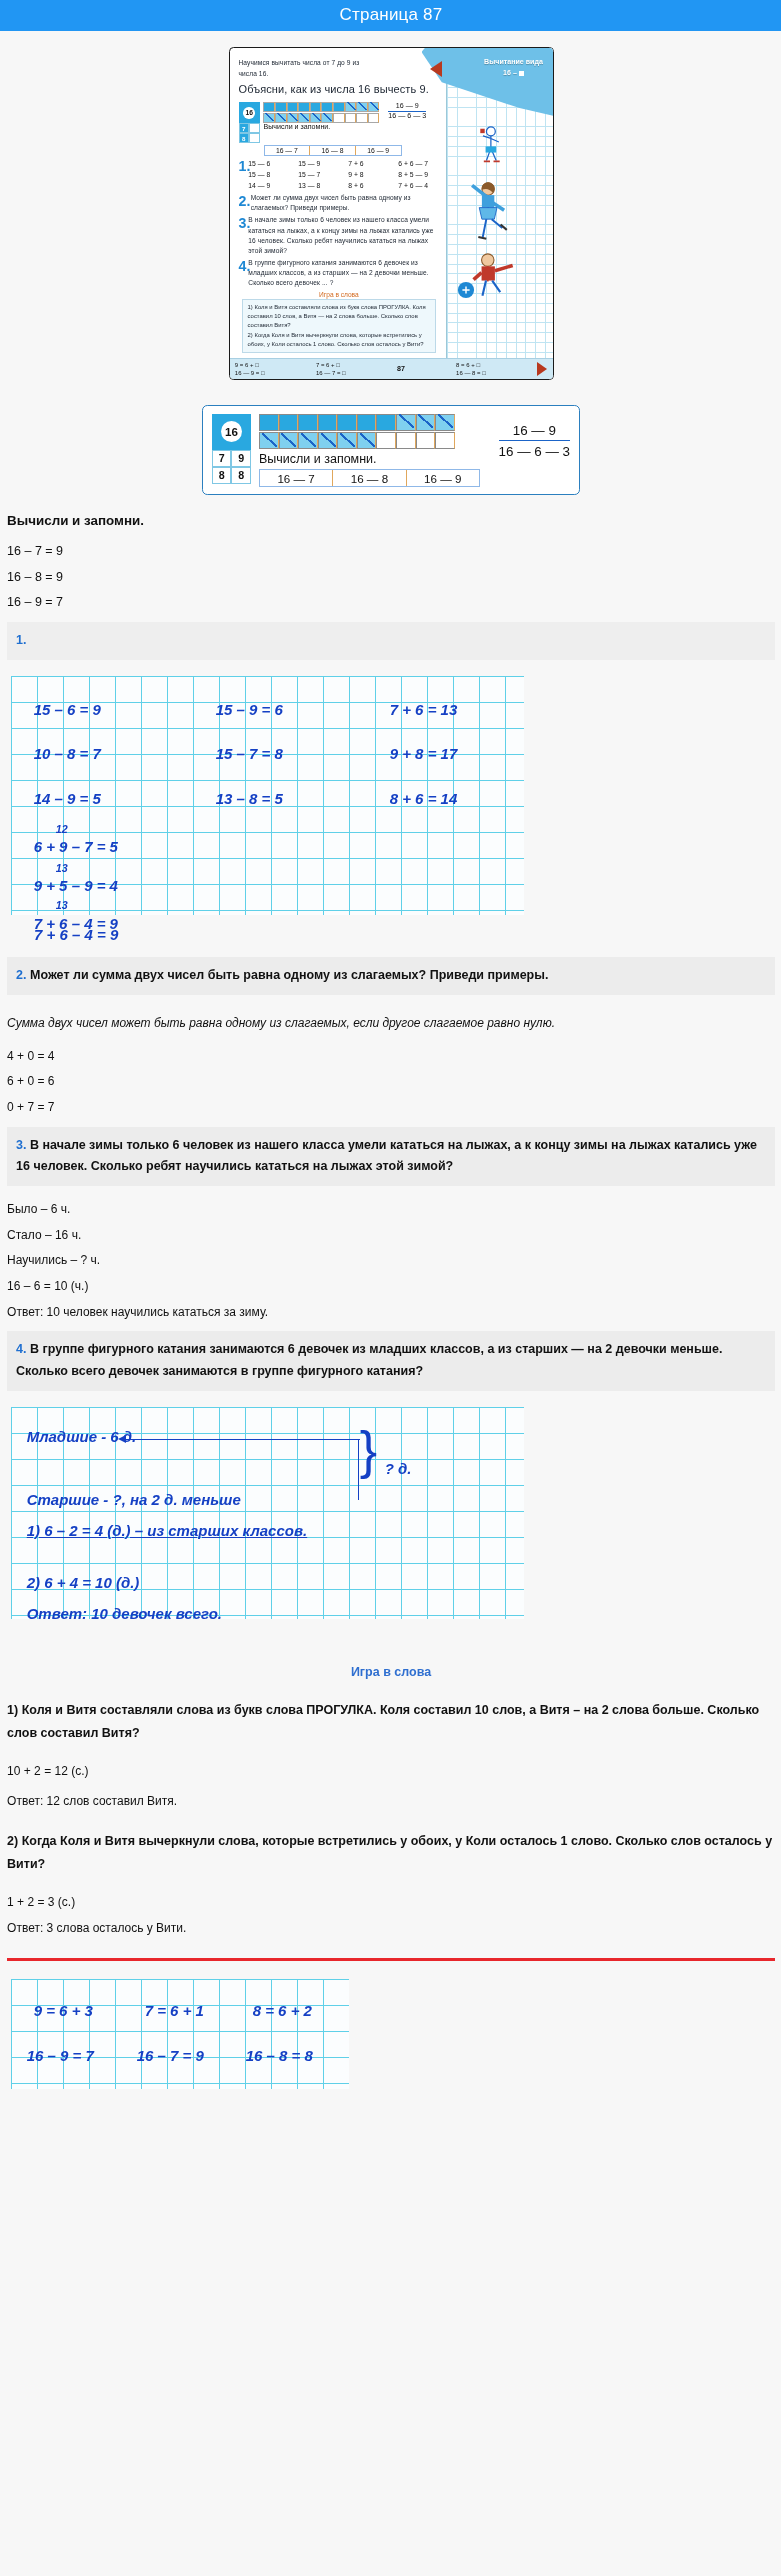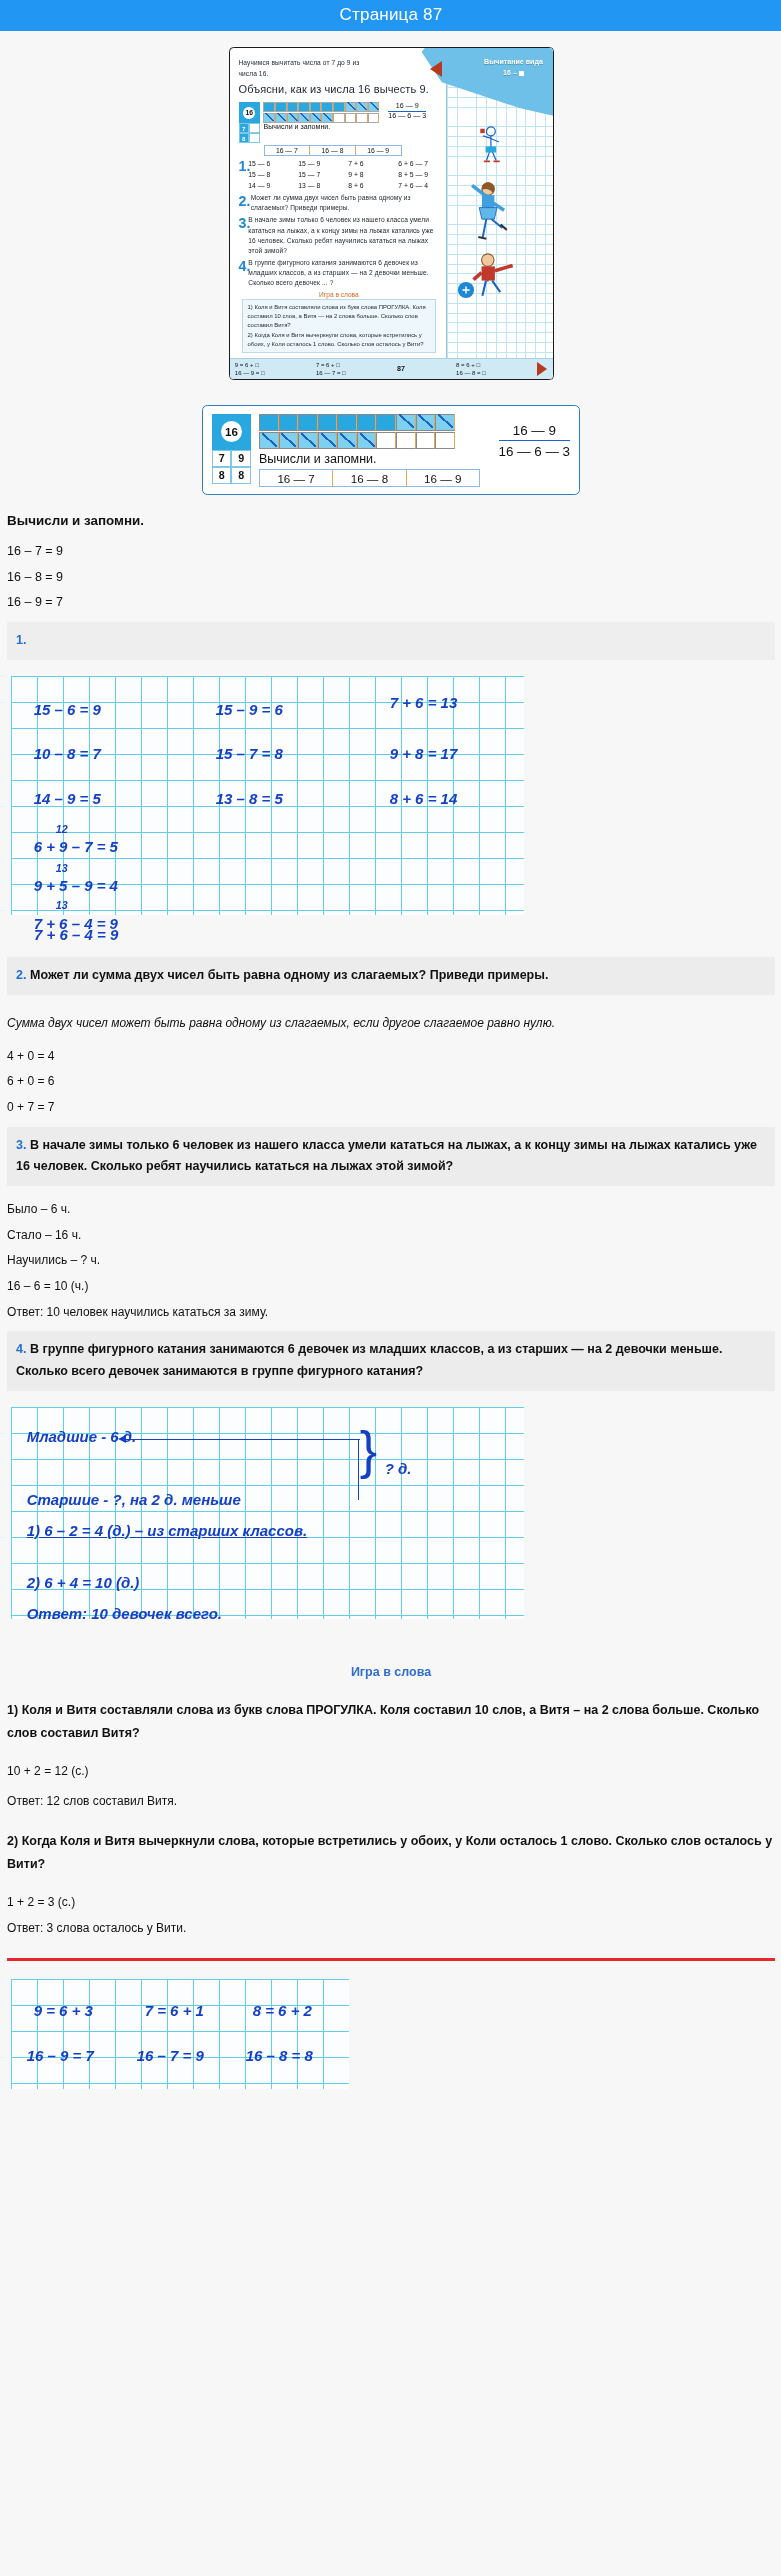--- a/index.html
+++ b/index.html
@@ -427,21 +427,21 @@
     <div class="eq-line">16 – 8 = 9</div>
     <div class="eq-line">16 – 9 = 7</div>
 
     <div class="qbar plain">
       <span class="qn">1.</span>
     </div>
 
     <div class="grid g1">
       <div class="it" style="left:23px; top:25px;">15 – 6 = 9</div>
       <div class="it" style="left:205px;top:25px;">15 – 9 = 6</div>
-      <div class="it" style="left:379px;top:18px;">7 + 6 = 13</div>
+      <div class="it" style="left:379px;top:25px;">7 + 6 = 13</div>
 
       <div class="it" style="left:23px; top:69px;">10 – 8 = 7</div>
       <div class="it" style="left:205px;top:69px;">15 – 7 = 8</div>
       <div class="it" style="left:379px;top:69px;">9 + 8 = 17</div>
 
       <div class="it" style="left:23px; top:114px;">14 – 9 = 5</div>
       <div class="it" style="left:205px;top:114px;">13 – 8 = 5</div>
       <div class="it" style="left:379px;top:114px;">8 + 6 = 14</div>
 
       <div class="it sm" style="left:45px; top:147px;">12</div>

